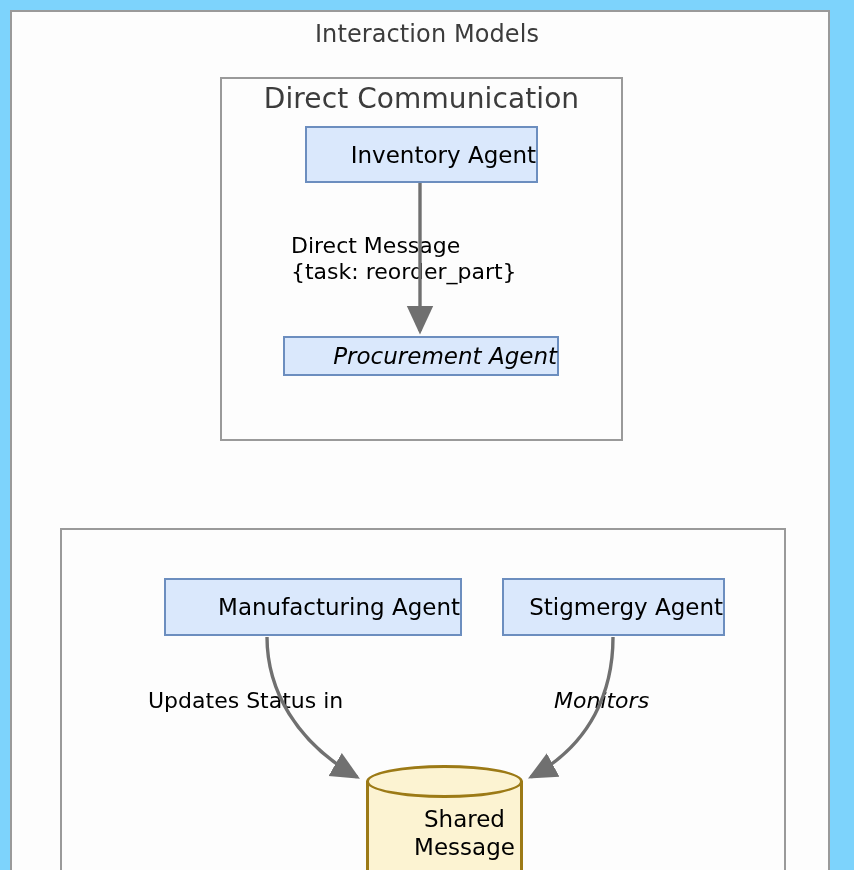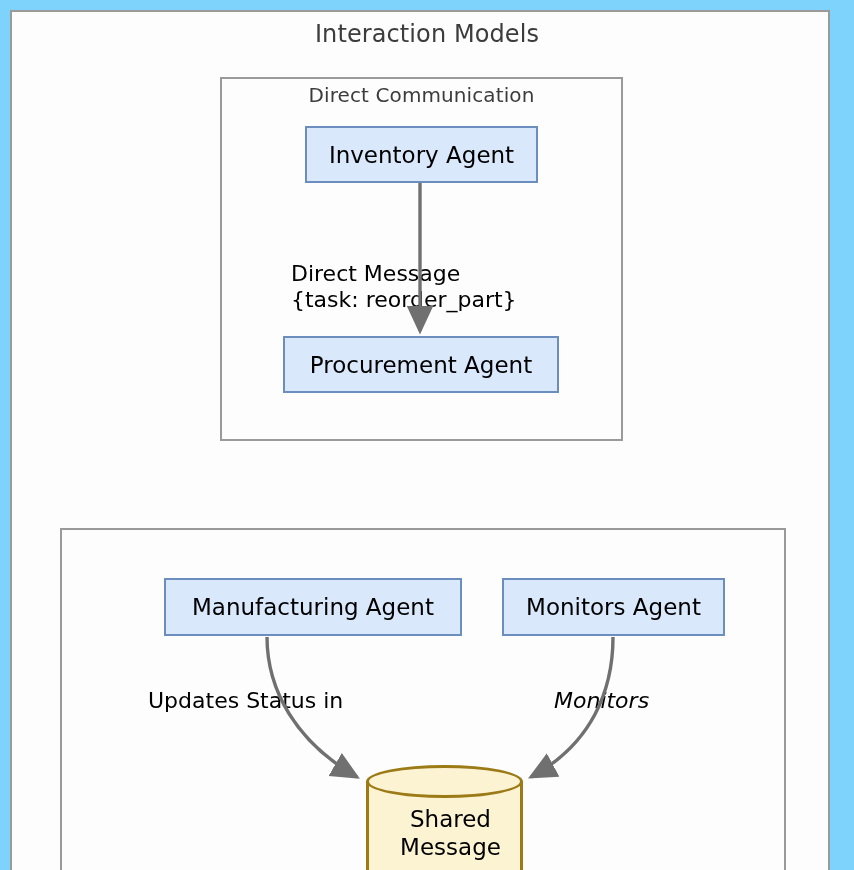--- a/index.html
+++ b/index.html
@@ -50,21 +50,21 @@
     top: 528px;
     width: 726px;
     height: 360px;
   }
 
   
   .frame-title {
     position: absolute;
     text-align: center;
     color: #3c3c3c;
-    font-size: 20px;
+    font-size: 28px;
     line-height: 1.1;
     white-space: nowrap;
     letter-spacing: 0.1px;
   }
   #title-main {
     left: 0;
     top: 21px;
     width: 854px;
     font-size: 24px;
   }
@@ -80,36 +80,37 @@
   }
 
   
   .agent-box {
     position: absolute;
     background: #dae8fc;
     border: 2px solid #6c8ebf;
     box-sizing: border-box;
     display: flex;
     align-items: center;
-    justify-content: center;
+    justify-content: flex-end;
     color: #000000;
     font-size: 23px;
     white-space: nowrap;
   }
   #node-inventory {
     left: 305px;
     top: 126px;
     width: 233px;
     height: 57px;
   }
   #node-procurement {
     left: 283px;
     top: 336px;
     width: 276px;
-    height: 57px;
+    height: 40px;
+    font-style: italic;
   }
   #node-manufacturing {
     left: 120px;
     top: 578px;
     width: 298px;
     height: 58px;
     margin-left: 44px;
   }
   #node-logistics {
     left: 502px;
@@ -150,35 +151,35 @@
   }
   #node-database .cyl-label {
     position: absolute;
     left: 0;
     top: 40px;
     width: 169px;
     text-align: center;
     color: #000000;
     font-size: 23px;
     line-height: 1.22;
+    padding-left: 14px;
   }
 
   
   .edge-label {
     position: absolute;
     color: #000000;
     font-size: 22px;
     line-height: 1.2;
     white-space: nowrap;
   }
   #label-direct-message {
     left: 291px;
     top: 233px;
     text-align: left;
-    margin-top: 28px;
   }
   #label-updates {
     left: 148px;
     top: 688px;
   }
   #label-monitors {
     left: 554px;
     top: 688px;
     font-style: italic;
   }
@@ -218,21 +219,21 @@
     <div>{task: reorder_part}</div>
   </div>
 
   <div class="group-frame" id="group-indirect"></div>
 
   <div class="agent-box" id="node-manufacturing">
     <span>Manufacturing Agent</span>
   </div>
 
   <div class="agent-box" id="node-logistics">
-    <span>Monitors Agent</span>
+    <span>Stigmergy Agent</span>
   </div>
 
   <div id="node-database">
     <div class="cyl-body"></div>
     <div class="cyl-top"></div>
     <div class="cyl-label">
       <div>Shared</div>
       <div>Message</div>
     </div>
   </div>

